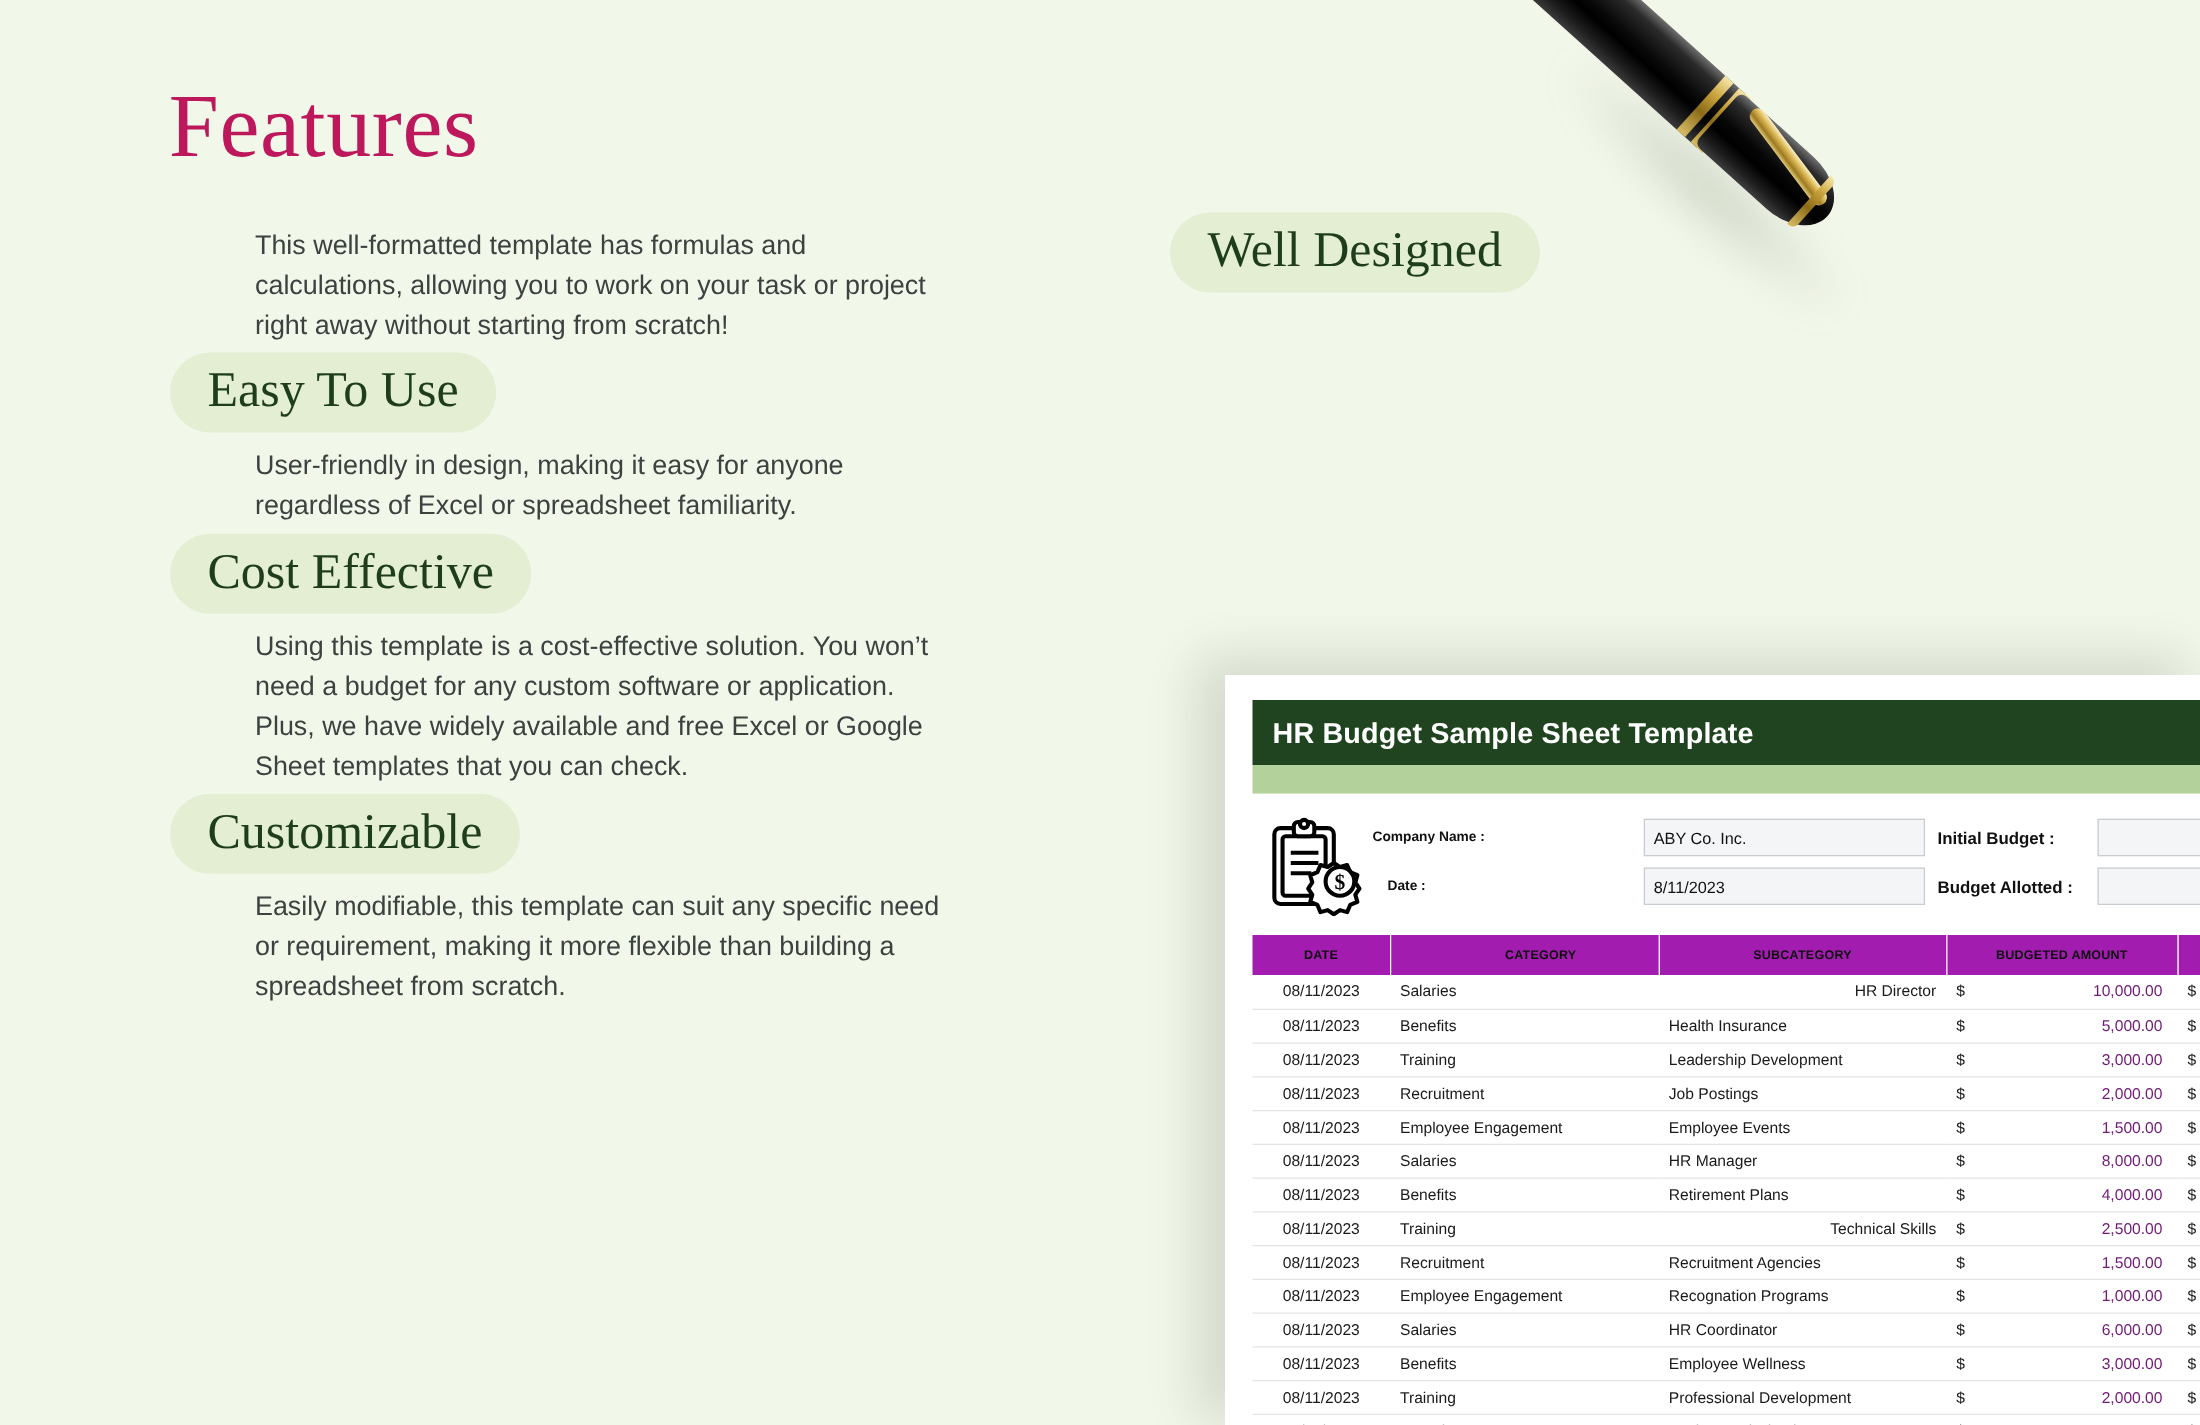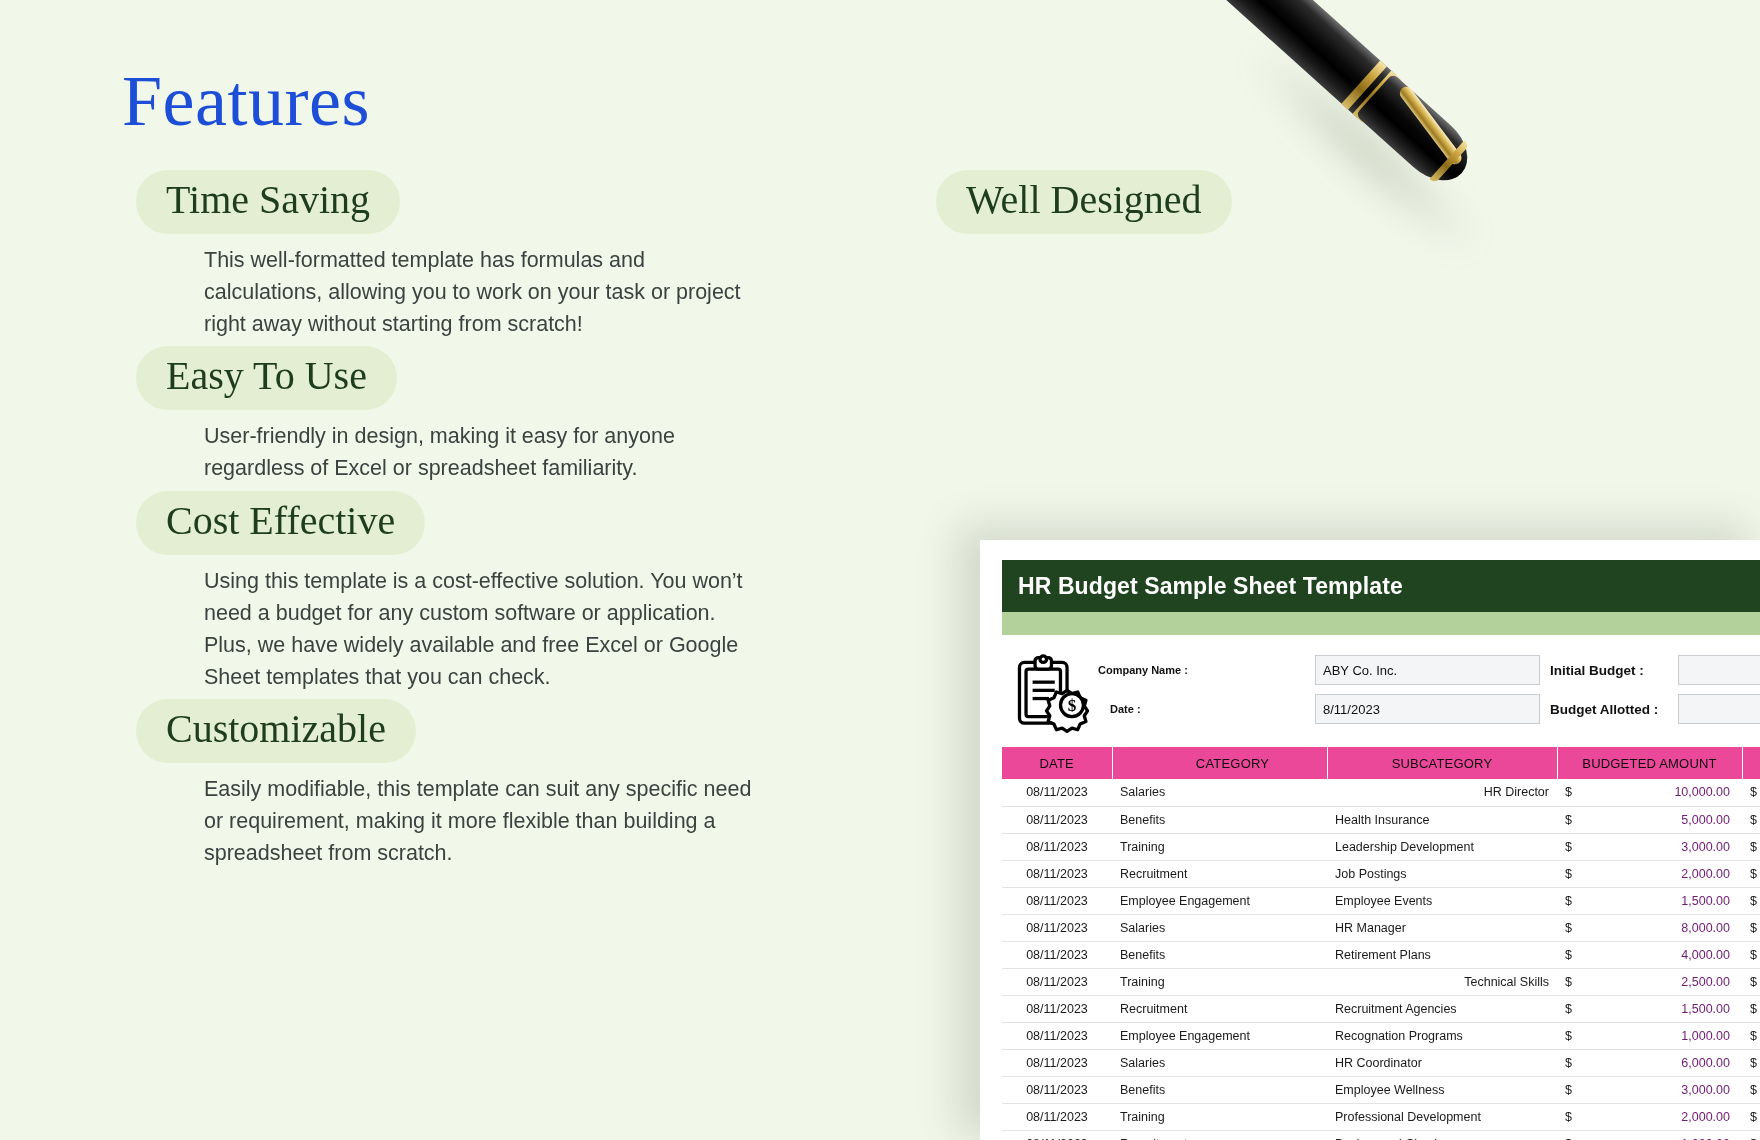--- a/index.html
+++ b/index.html
@@ -61,24 +61,24 @@
     position: absolute;
     left: 70px; top: 250px;
     width: 290px; height: 60px;
     background: radial-gradient(ellipse at center, rgba(120,130,110,0.30) 0%, rgba(150,160,140,0.10) 55%, rgba(0,0,0,0) 75%);
     transform: rotate(42deg);
     filter: blur(14px);
   }
 
   
   #page-title {
-    position: absolute; left: 122px; top: 60px;
+    position: absolute; left: 135px; top: 60px;
     font-family: "Liberation Serif", serif;
     font-size: 72px; font-weight: 400;
-    color: #1d4ed8; letter-spacing: 0.5px;
+    color: #be185d; letter-spacing: 0.5px;
   }
   .col { position: absolute; }
   #col-left  { left: 136px; top: 170px; width: 640px; }
   #col-right { left: 936px; top: 170px; width: 620px; }
 
   .feature { margin-bottom: 6px; }
   .pill {
     display: inline-block;
     background: #e4eed2;
     border-radius: 40px;
@@ -147,24 +147,24 @@
   }
   .form-input2 {
     width: 130px; height: 30px;
     background: #f3f5f6;
     border: 1px solid #c7ccd0;
   }
 
   
   table#budget-table { border-collapse: collapse; width: 100%; table-layout: fixed; }
   #budget-table th {
-    background: #ec4899;
+    background: #a21caf;
     color: #0d0d0d;
-    font-size: 13px;
-    font-weight: normal;
+    font-size: 10px;
+    font-weight: bold;
     letter-spacing: 0.2px;
     height: 32px;
     text-align: center;
     border-right: 1px solid #fff;
     white-space: nowrap;
   }
   #budget-table td {
     font-size: 12.5px;
     color: #1a1a1a;
     height: 27px;
@@ -197,21 +197,20 @@
       <div class="pen-clip"></div>
       <div class="pen-ring r3"></div>
     </div>
   </div>
 
   <div id="page-title">Features</div>
 
   <div class="col" id="col-left">
 
     <div class="feature">
-      <div class="pill">Time Saving</div>
       <div class="feature-body">This well-formatted template has formulas and calculations, allowing you to work on your task or project right away without starting from scratch!</div>
     </div>
 
     <div class="feature">
       <div class="pill">Easy To Use</div>
       <div class="feature-body">User-friendly in design, making it easy for anyone regardless of Excel or spreadsheet familiarity.</div>
     </div>
 
     <div class="feature">
       <div class="pill">Cost Effective</div>

